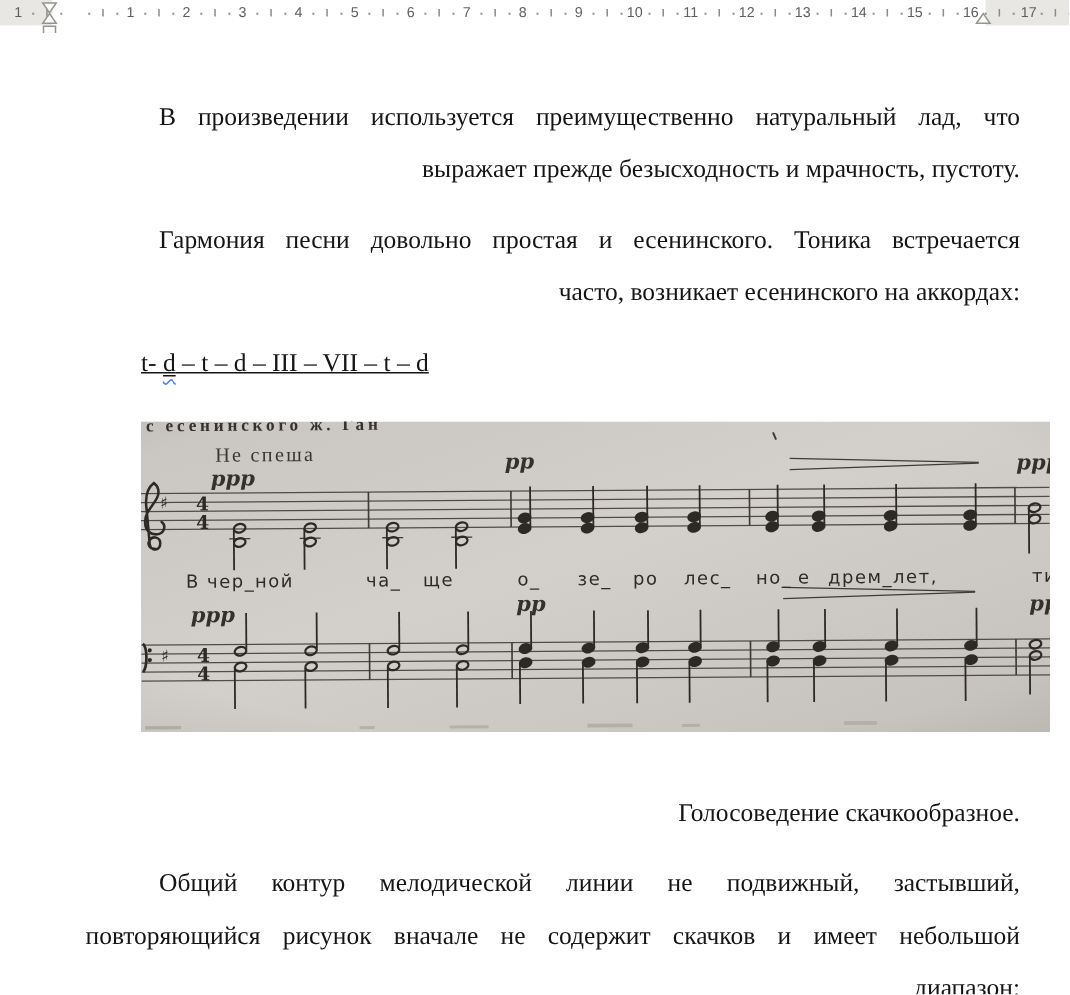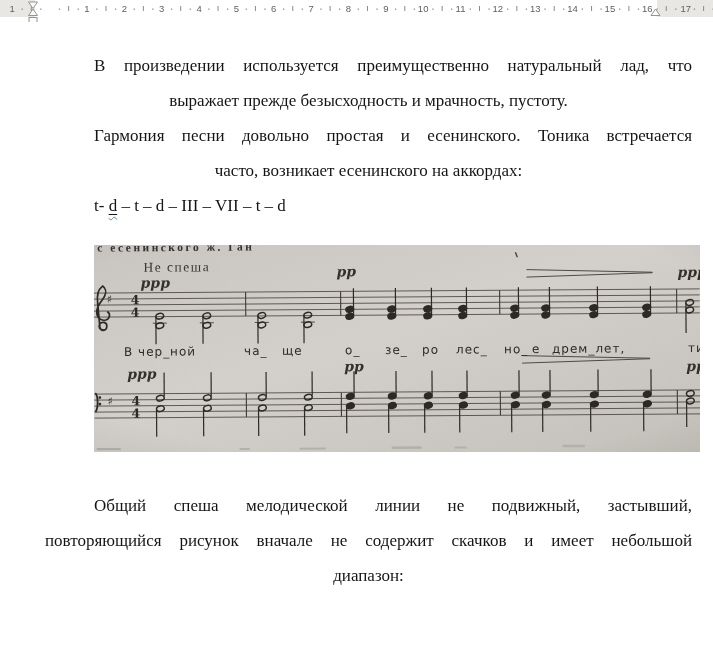--- a/index.html
+++ b/index.html
@@ -6,25 +6,25 @@
   .screen{position:relative;width:713px;height:663px;overflow:hidden;background:#ffffff;}
 
   
   .ruler{position:absolute;top:0;left:0;width:713px;height:22px;background:#ffffff;}
   .ruler svg{display:block;}
 
   
   .page{position:absolute;top:22px;left:0;right:0;bottom:0;background:#fff;
         padding:26px 21px 0 45px;
         font-family:"Liberation Serif",serif;font-size:17px;color:#151515;}
-  .para{margin:0;}
-  .line{line-height:35px;text-align:center;}
+  .para{margin:12px;}
+  .line{line-height:35px;text-align:right;}
   .line.jl{text-align:justify;text-align-last:justify;}
   .line.ind{text-indent:49px;}
-  .formula{margin:0;line-height:35px;text-indent:49px;}
+  .formula{margin:0;line-height:35px;text-indent:49px;text-decoration:underline;}
   .solid-u{text-decoration:underline;text-decoration-thickness:1px;text-underline-offset:3px;}
   .wavy-u{text-decoration:underline wavy #4a7fe8;text-decoration-thickness:1px;text-underline-offset:5px;}
   #paras-bottom{margin-top:36px;}
 
   
   .score-wrap{margin:22px 0 0 49px;width:606px;height:207px;}
   .score-wrap svg{display:block;}
 </style>
 </head>
 <body>
@@ -318,20 +318,23 @@
               <rect x="360" y="202" width="12" height="2"></rect>
               <rect x="468" y="201" width="22" height="2.5"></rect>
             </g>
           </g>
           <rect x="0" y="0" width="606" height="207" fill="url(#vignette)"></rect>
         </svg>
     </div>
 
     <div id="paras-bottom">
         <div class="para">
-          <div class="line ind jl">Общий спеша мелодической линии не подвижный, застывший,</div>
+          <div class="line ind">Голосоведение скачкообразное.</div>
+        </div>
+        <div class="para">
+          <div class="line ind jl">Общий контур мелодической линии не подвижный, застывший,</div>
           <div class="line jl">повторяющийся рисунок вначале не содержит скачков и имеет небольшой</div>
           <div class="line">диапазон:</div>
         </div>
       </div>
 
   </div>
 </div>
 
 </body></html>

